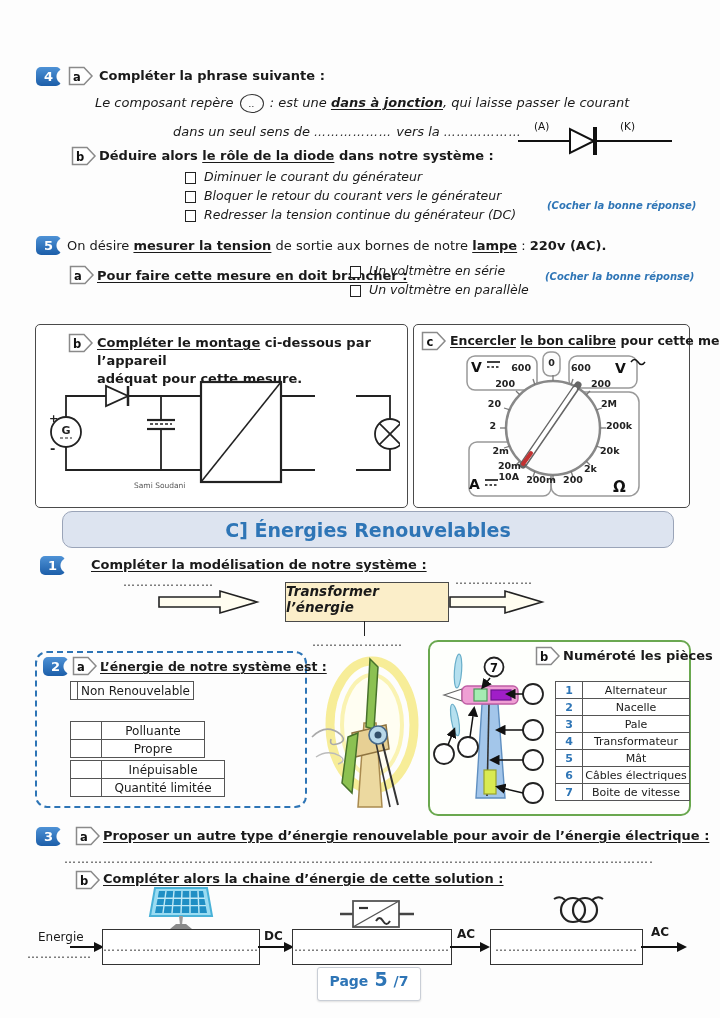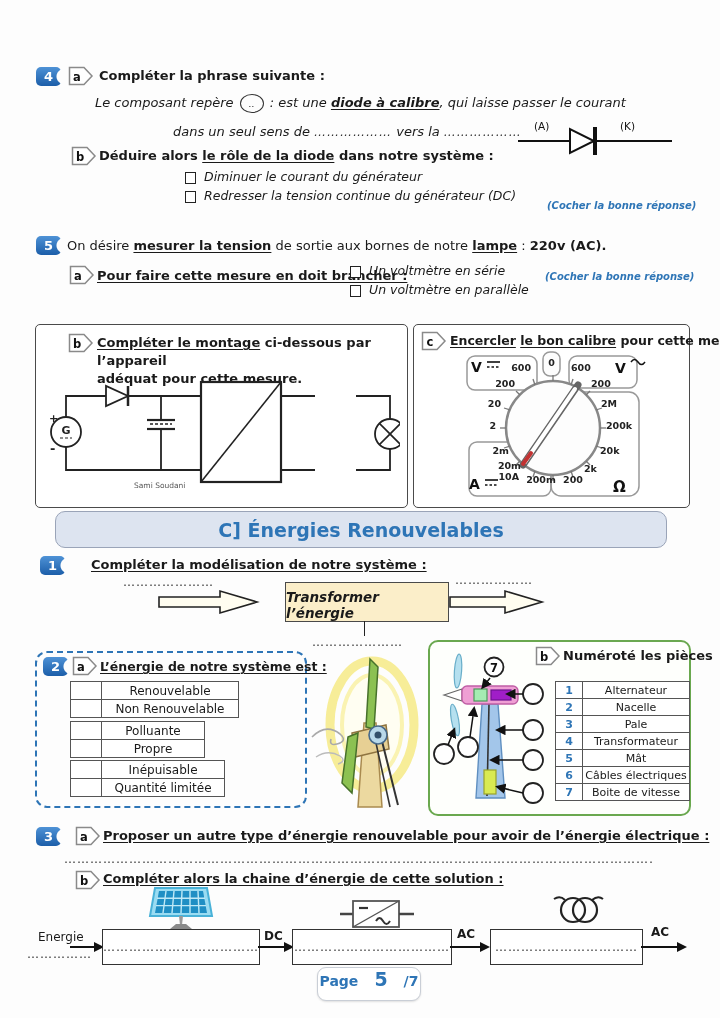--- a/index.html
+++ b/index.html
@@ -20,32 +20,32 @@
   .note{font-size:10px;font-style:italic;color:#2e75b6;font-weight:600;}
   .cb{display:inline-block;width:9px;height:10px;border:1.4px solid #222;background:#fff;
       margin-right:8px;vertical-align:middle;}
   .dots{color:#333;font-size:12px;letter-spacing:1px;white-space:nowrap;}
   .circle-ref{display:inline-flex;align-items:center;justify-content:center;width:22px;height:17px;
       border:1.2px solid #333;border-radius:50%;font-size:9px;vertical-align:middle;margin:0 2px;}
   .frame{border:1.6px solid #4a4a4a;border-radius:5px;background:#fff;}
   .opt{line-height:19px;font-size:12.5px;}
   .hdr-c{display:flex;align-items:center;justify-content:center;background:#dde4f0;
       border:1.5px solid #9aa4b8;border-radius:10px;color:#2e75b6;font-weight:bold;font-size:19px;}
-  .tbox{display:flex;align-items:flex-end;justify-content:center;background:#fbeec9;
+  .tbox{display:flex;align-items:flex-start;justify-content:center;background:#fbeec9;
       border:1.6px solid #4a4a4a;font-style:italic;font-weight:bold;font-size:13.5px;}
   .dashbox{border:2px dashed #2e75b6;border-radius:12px;}
   .greenbox{border:2px solid #6aa84f;border-radius:10px;background:#fefffc;}
   .etab{border-collapse:collapse;}
   .etab td{border:1.2px solid #555;background:#fff;font-size:12px;text-align:center;padding:0 3px;height:17px;}
   .ptab{border-collapse:collapse;}
   .ptab td{border:1.2px solid #555;background:#fff;font-size:11px;text-align:center;padding:0 2px;height:16px;}
   .pnum{color:#2e75b6;font-weight:bold;font-size:12px;width:22px;}
   .chainbox{border:1.6px solid #333;background:#fff;display:flex;align-items:center;justify-content:center;}
-  .footer{display:flex;align-items:baseline;justify-content:center;gap:16px;background:#fff;
-      border:1.5px solid #c9ced6;border-radius:9px;box-shadow:0 1px 2px rgba(0,0,0,.12);}
+  .footer{display:flex;align-items:baseline;justify-content:center;gap:6px;background:#fff;
+      border:1.5px solid #c9ced6;border-radius:3px;box-shadow:0 1px 2px rgba(0,0,0,.12);}
   svg text{font-family:"DejaVu Sans",sans-serif;}
 </style>
 </head>
 <body>
 
 <div class="page">
 
   <div class="abs badge" style="left:36px;top:67px;">
       <span>4</span>
     </div>
@@ -54,21 +54,21 @@
     <text x="9" y="14.5" text-anchor="middle" font-size="11.5" font-weight="bold" fill="#111">a</text>
   </svg>
   <div class="abs t semib" style="left:99px;top:68px;">Compléter la phrase suivante :</div>
 
   <div class="abs t it" style="left:95px;top:94px;white-space:nowrap;">
     <span>Le composant repère</span>
     <span class="circle-ref">
         <span>..</span>
       </span>
     <span>:  est une</span>
-    <span class="ub u b">diode à calibre</span><span>,  qui laisse passer le courant</span>
+    <span class="ub u b">dans à jonction</span><span>,  qui laisse passer le courant</span>
   </div>
 
   <div class="abs t it" style="left:173px;top:124px;white-space:nowrap;">
     <span>dans un seul sens de</span>
     <span class="dots">………………</span>
     <span>vers la</span>
     <span class="dots">………………</span>
   </div>
 
   <svg class="abs" style="left:512px;top:116px;" width="170" height="40" viewBox="0 0 170 40">
@@ -84,20 +84,21 @@
     <text x="9" y="14.5" text-anchor="middle" font-size="11.5" font-weight="bold" fill="#111">b</text>
   </svg>
   <div class="abs t semib" style="left:99px;top:148px;white-space:nowrap;">
     <span>Déduire alors</span>
     <span class="u">le rôle de la diode</span>
     <span>dans notre système :</span>
   </div>
 
   <div class="abs" style="left:185px;top:167px;">
     <div class="opt it"><span class="cb"></span><span>Diminuer le courant du générateur</span></div>
+    <div class="opt it"><span class="cb"></span><span>Bloquer le retour du courant vers le générateur</span></div>
     <div class="opt it"><span class="cb"></span><span>Redresser la tension continue du générateur (DC)</span></div>
   </div>
   <div class="abs note" style="left:547px;top:200px;">(Cocher la bonne réponse)</div>
 
   <div class="abs badge" style="left:36px;top:236px;">
       <span>5</span>
     </div>
   <div class="abs t" style="left:67px;top:238px;white-space:nowrap;">
     <span>On désire</span>
     <span class="u semib">mesurer la tension</span>
@@ -223,21 +224,21 @@
     <text x="183" y="79" font-size="9.5" font-weight="600" fill="#222">200k</text>
     <text x="86" y="104" text-anchor="end" font-size="9.5" font-weight="600" fill="#222">2m</text>
     <text x="177" y="104" font-size="9.5" font-weight="600" fill="#222">20k</text>
     <text x="98" y="119" text-anchor="end" font-size="9.5" font-weight="600" fill="#222">20m</text>
     <text x="161" y="122" font-size="9.5" font-weight="600" fill="#222">2k</text>
     <text x="96" y="130" text-anchor="end" font-size="9.5" font-weight="600" fill="#222">10A</text>
     <text x="150" y="133" text-anchor="middle" font-size="9.5" font-weight="600" fill="#222">200</text>
     <text x="118" y="133" text-anchor="middle" font-size="9.5" font-weight="600" fill="#222">200m</text>
   </svg>
 
-  <div class="abs hdr-c" style="left:55px;top:511px;width:610px;height:35px;">
+  <div class="abs hdr-c" style="left:62px;top:511px;width:610px;height:35px;">
     <span>C]  Énergies Renouvelables</span>
   </div>
 
   <div class="abs badge" style="left:40px;top:556px;">
       <span>1</span>
     </div>
   <div class="abs t semib u" style="left:91px;top:557px;">Compléter la modélisation de notre système :</div>
 
   <div class="abs dots" style="left:123px;top:575px;">…………………</div>
   <svg class="abs" style="left:158px;top:589px;" width="102" height="26" viewBox="0 0 102 26">
@@ -258,24 +259,20 @@
       <span>2</span>
     </div>
   <svg class="abs chev" style="left:72px;top:656px;" width="26" height="20" viewBox="0 0 26 20">
     <path d="M1.5,1.5 H16 L24,10 L16,18.5 H1.5 Z" fill="#fff" stroke="#8a8a8a" stroke-width="1.5"></path>
     <text x="9" y="14.5" text-anchor="middle" font-size="11.5" font-weight="bold" fill="#111">a</text>
   </svg>
   <div class="abs semib u" style="left:100px;top:659px;font-size:12.5px;">L’énergie de notre système est :</div>
 
   <table class="abs etab" style="left:70px;top:681px;">
     <tbody>
-        <tr>
-          <td style="width:24px;"></td>
-          <td style="width:130px;">Renouvelable</td>
-        </tr>
     <tr>
           <td></td>
           <td>Non Renouvelable</td>
         </tr>
   </tbody>
     </table>
   <table class="abs etab" style="left:70px;top:721px;">
     <tbody>
         <tr>
           <td style="width:24px;"></td>

